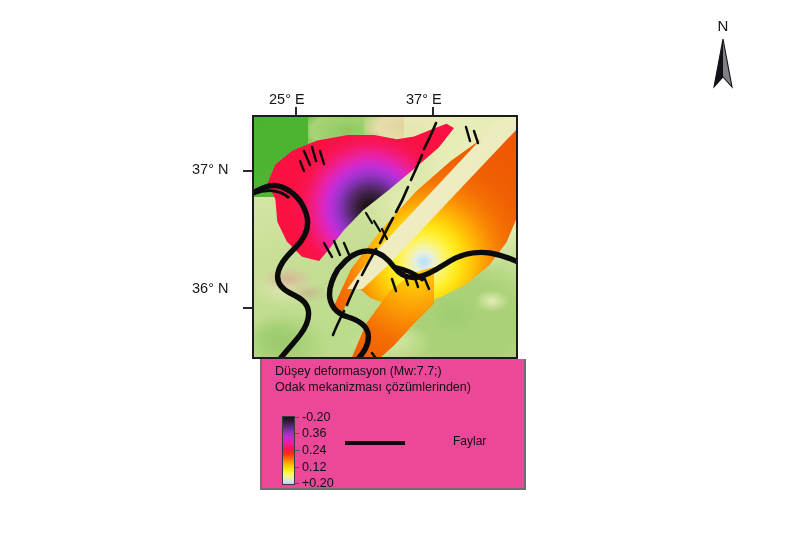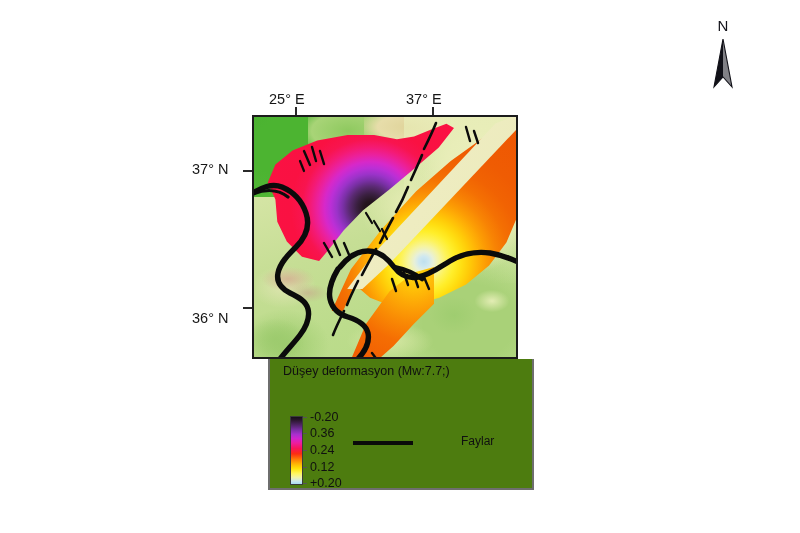--- a/index.html
+++ b/index.html
@@ -151,23 +151,23 @@
   #faults{position:absolute;left:0;top:0;width:262px;height:240px;}
 
   
   .tick{position:absolute;background:#2a2a2a;}
   .tick-h{width:1.5px;height:9px;}
   .tick-v{width:9px;height:1.5px;}
   .axlabel{position:absolute;font-size:14.5px;color:#161616;white-space:nowrap;}
 
   
   #legend-panel{
-    position:absolute;left:16px;top:244px;width:266px;height:131px;
+    position:absolute;left:8px;top:244px;width:266px;height:131px;
     border:2px solid #6e6e6e;border-top:none;box-sizing:border-box;
-    background:#4d7c0f;
+    background:#ec4899;
   }
   #legend-inner{position:absolute;left:5px;top:5px;width:252px;height:119px;}
   .leg-line{
     position:absolute;left:8px;font-size:12.5px;color:#101010;white-space:nowrap;
   }
   #leg-l1{top:0px;}
   #leg-l2{top:16px;}
   #leg-l3{top:32px;}
 
   #colorbar{
@@ -209,21 +209,21 @@
     <svg class="n-glyph" viewBox="0 0 40 52">
       <polygon points="20,2 11,50 20,40" fill="#111118"></polygon>
       <polygon points="20,2 29,50 20,40" fill="#1a1a22" opacity="0.55"></polygon>
       <polyline points="20,2 11,50 20,40 29,50 20,2" fill="none" stroke="#111118" stroke-width="1.1"></polyline>
     </svg>
   </div>
 
   <div class="axlabel" style="left:269px;top:91px;">25° E</div>
   <div class="axlabel" style="left:406px;top:91px;">37° E</div>
   <div class="axlabel" style="left:192px;top:161px;">37° N</div>
-  <div class="axlabel" style="left:192px;top:310px;">36° N</div>
+  <div class="axlabel" style="left:192px;top:280px;">36° N</div>
 
   <div class="tick tick-h" style="left:295px;top:107px;"></div>
   <div class="tick tick-h" style="left:432px;top:107px;"></div>
   <div class="tick tick-v" style="left:243px;top:170px;"></div>
   <div class="tick tick-v" style="left:243px;top:307px;"></div>
 
   <div id="figure">
 
     <div id="map-panel">
       <div id="map-clip">
@@ -293,20 +293,21 @@
             <path d="M118,236 L124,244" stroke-width="2.4"></path>
           </g>
         </svg>
       </div>
     </div>
 
     <div id="legend-panel">
       <div id="legend-inner">
 
         <div class="leg-line" id="leg-l1">Düşey deformasyon  (Mw:7.7;)</div>
+        <div class="leg-line" id="leg-l2">Odak mekanizması çözümlerinden)</div>
 
         <div id="colorbar"></div>
 
         <div class="cb-tick" style="top:53px;"></div>
         <div class="cb-tick" style="top:69px;"></div>
         <div class="cb-tick" style="top:86px;"></div>
         <div class="cb-tick" style="top:103px;"></div>
         <div class="cb-tick" style="top:119px;"></div>
 
         <div class="cb-label" style="top:46px;">-0.20</div>

